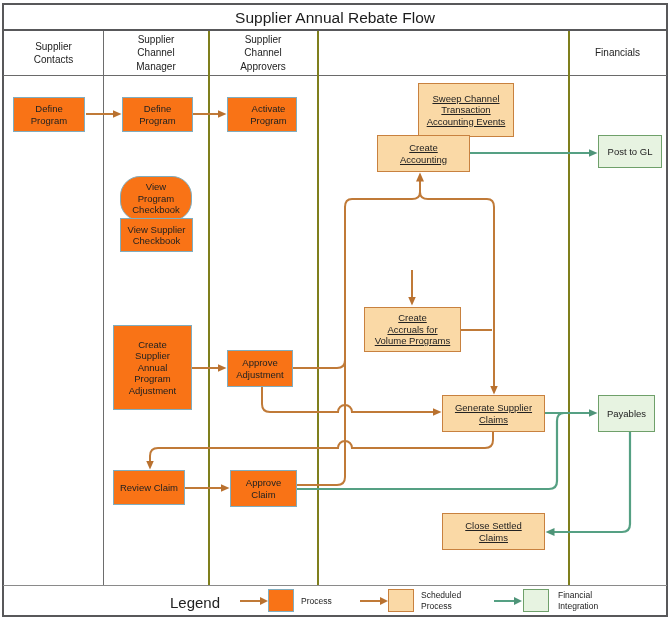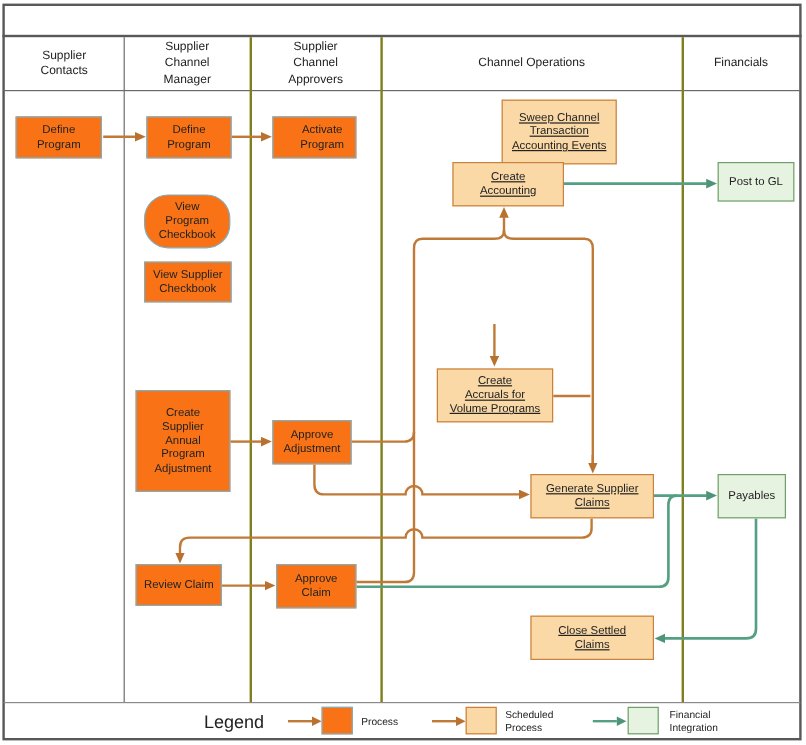--- a/index.html
+++ b/index.html
@@ -31,29 +31,29 @@
 
   <div class="hline" style="left:2px;top:29px;width:666px;height:2px;"></div>
   <div class="hline" style="left:3px;top:75px;width:664px;height:1px;background:#6a6a6a;"></div>
   <div class="hline" style="left:3px;top:585px;width:664px;height:1px;background:#8a8a8a;"></div>
 
   <div class="vlane gray" style="left:103px;"></div>
   <div class="vlane olive" style="left:208px;"></div>
   <div class="vlane olive" style="left:317px;"></div>
   <div class="vlane olive" style="left:568px;"></div>
 
+  <div class="title">Supplier Annual Rebate Flow</div>
   <div class="lanehead" style="left:4px;width:99px;">Supplier
 Contacts</div>
   <div class="lanehead" style="left:104px;width:104px;">Supplier
 Channel
 Manager</div>
   <div class="lanehead" style="left:209px;width:108px;">Supplier
 Channel
 Approvers</div>
-  <div class="lanehead" style="left:318px;width:250px;">Channel Operations</div>
   <div class="lanehead" style="left:569px;width:97px;">Financials</div>
 
   <svg class="wires" width="672" height="621" viewBox="0 0 672 621">
     <defs>
       <marker id="ma-o" markerUnits="userSpaceOnUse" markerWidth="10" markerHeight="9" refX="0.5" refY="4" orient="auto">
         <path d="M0,0 L9,4 L0,8 z" fill="#b9712f"></path>
       </marker>
       <marker id="ma-g" markerUnits="userSpaceOnUse" markerWidth="10" markerHeight="9" refX="0.5" refY="4" orient="auto">
         <path d="M0,0 L9,4 L0,8 z" fill="#4e9478"></path>
       </marker>
@@ -80,21 +80,21 @@
       <path d="M630,432 L630,524 Q630,532 622,532 L554,532" marker-end="url(#ma-g)"></path>
     </g>
   </svg>
 
   <div class="node process" style="left:13px;top:97px;width:72px;height:35px;">Define
 Program</div>
   <div class="node process" style="left:122px;top:97px;width:71px;height:35px;">Define
 Program</div>
   <div class="node process" style="left:227px;top:97px;width:70px;height:35px;padding-left:13px;">Activate
 Program</div>
-  <div class="node process" style="left:120px;top:162px;width:72px;height:45px;border-radius:20px;">View
+  <div class="node process" style="left:120px;top:176px;width:72px;height:45px;border-radius:20px;">View
 Program
 Checkbook</div>
   <div class="node process" style="left:120px;top:218px;width:73px;height:34px;">View Supplier
 Checkbook</div>
   <div class="node process" style="left:113px;top:325px;width:79px;height:85px;">Create
 Supplier
 Annual
 Program
 Adjustment</div>
   <div class="node process" style="left:227px;top:350px;width:66px;height:37px;">Approve

